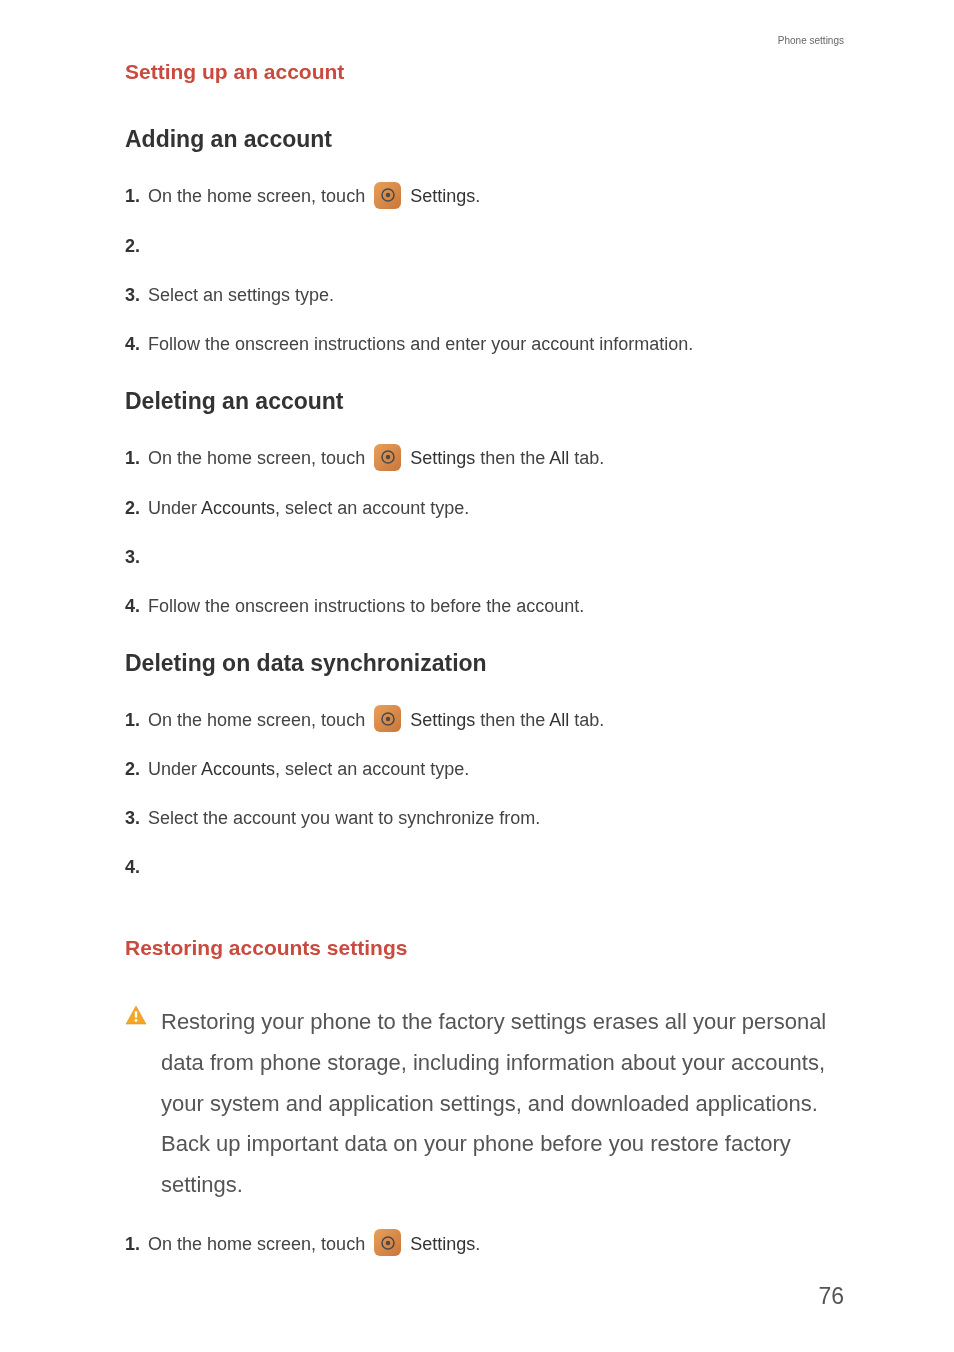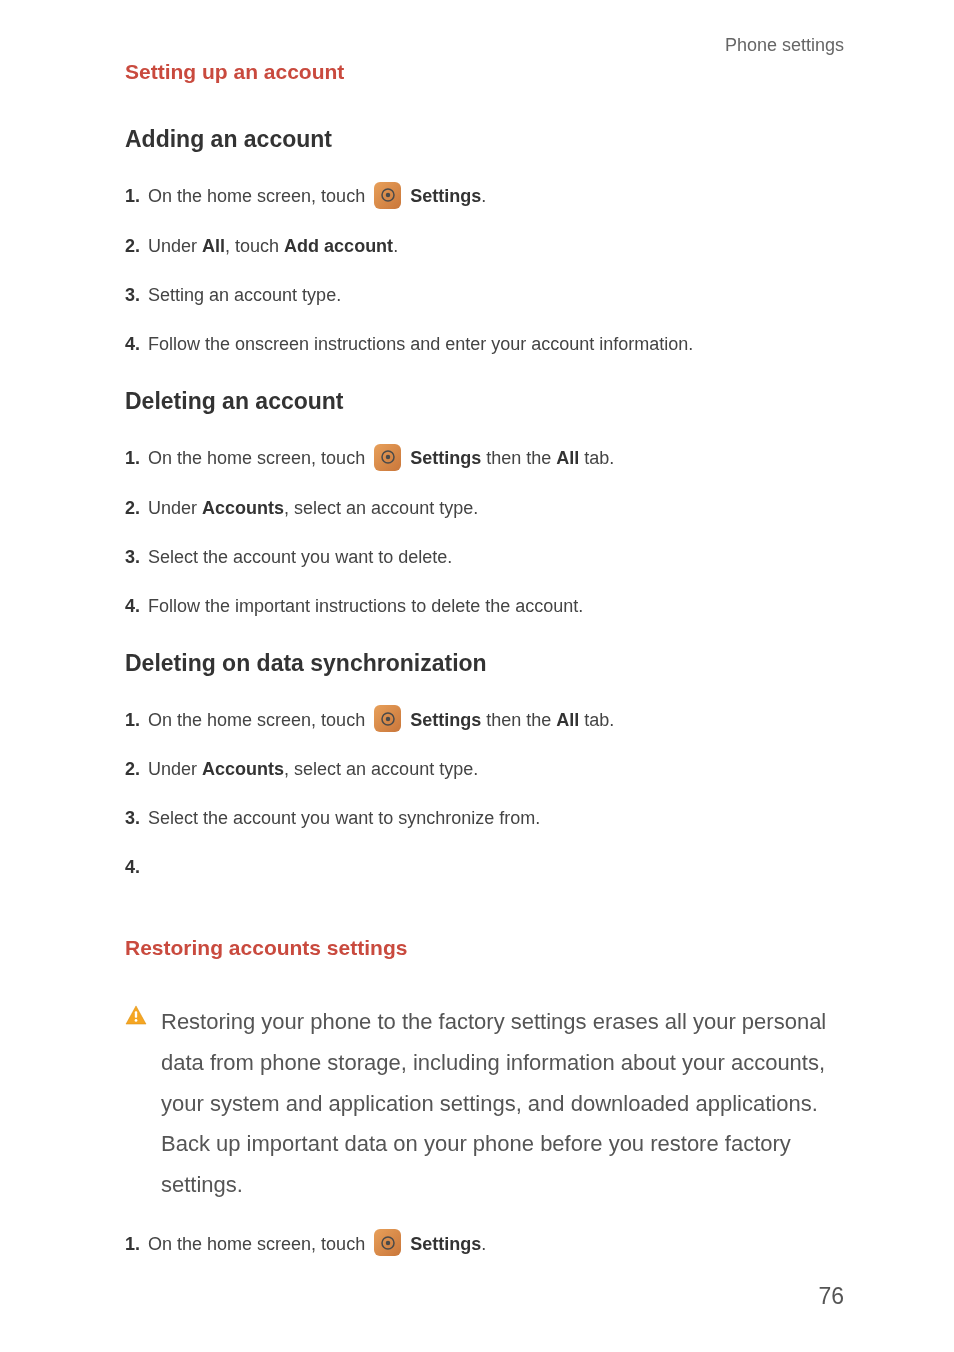--- a/index.html
+++ b/index.html
@@ -12,21 +12,21 @@
       height: 1352px;
       background: #ffffff;
       font-family: Arial, Helvetica, sans-serif;
       position: relative;
       color: #333333;
     }
     .page-header {
       position: absolute;
       top: 35px;
       right: 110px;
-      font-size: 18px;
+      font-size: 10px;
       color: #666666;
     }
     .content {
       padding: 60px 110px 0 125px;
     }
     .h1-title {
       color: #c94a3e;
       font-size: 21px;
       font-weight: bold;
       margin-bottom: 42px;
@@ -69,21 +69,21 @@
       align-items: center;
       justify-content: center;
       position: relative;
       top: -2px;
     }
     .icon-settings svg {
       width: 18px;
       height: 18px;
     }
     .bold {
-      font-weight: bold;
+      font-weight: normal;
       color: #333333;
     }
     .warning-block {
       display: flex;
       align-items: flex-start;
       margin-top: 40px;
       margin-bottom: 25px;
     }
     .warning-icon {
       flex-shrink: 0;
@@ -125,27 +125,24 @@
             <svg viewBox="0 0 24 24">
               <circle cx="12" cy="12" r="8" fill="none" stroke="#4a4a4a" stroke-width="2"></circle>
               <circle cx="12" cy="12" r="3" fill="#4a4a4a"></circle>
             </svg>
           </span>
         <span class="bold">Settings</span><span>.</span>
       </span>
     </div>
     <div class="step-item">
       <span class="step-num">2.</span>
-      <span class="step-text">
-        <span>Under </span><span class="bold">All</span><span>, touch </span><span class="bold">Add account</span><span>.</span>
-      </span>
     </div>
     <div class="step-item">
       <span class="step-num">3.</span>
-      <span class="step-text">Setting an account type.</span>
+      <span class="step-text">Select an settings type.</span>
     </div>
     <div class="step-item">
       <span class="step-num">4.</span>
       <span class="step-text">Follow the onscreen instructions and enter your account information.</span>
     </div>
   </div>
 
   <div class="h2-title">Deleting an account</div>
   <div class="step-list">
     <div class="step-item">
@@ -162,25 +159,24 @@
       </span>
     </div>
     <div class="step-item">
       <span class="step-num">2.</span>
       <span class="step-text">
         <span>Under </span><span class="bold">Accounts</span><span>, select an account type.</span>
       </span>
     </div>
     <div class="step-item">
       <span class="step-num">3.</span>
-      <span class="step-text">Select the account you want to delete.</span>
     </div>
     <div class="step-item">
       <span class="step-num">4.</span>
-      <span class="step-text">Follow the important instructions to delete the account.</span>
+      <span class="step-text">Follow the onscreen instructions to before the account.</span>
     </div>
   </div>
 
   <div class="h2-title">Deleting on data synchronization</div>
   <div class="step-list">
     <div class="step-item">
       <span class="step-num">1.</span>
       <span class="step-text">
         <span>On the home screen, touch </span>
         <span class="icon-settings">

